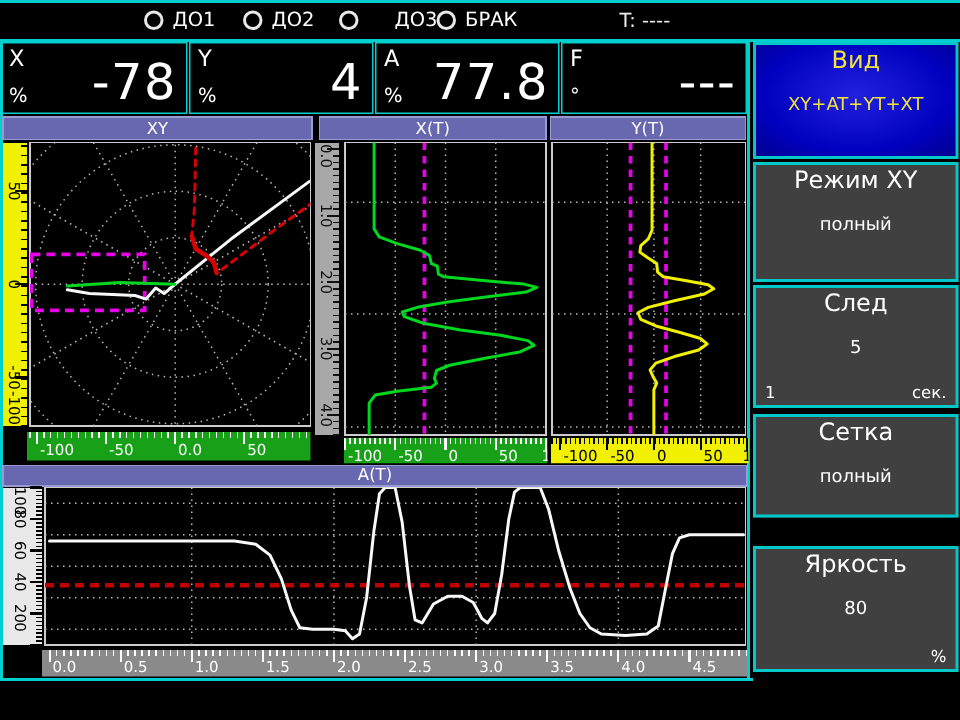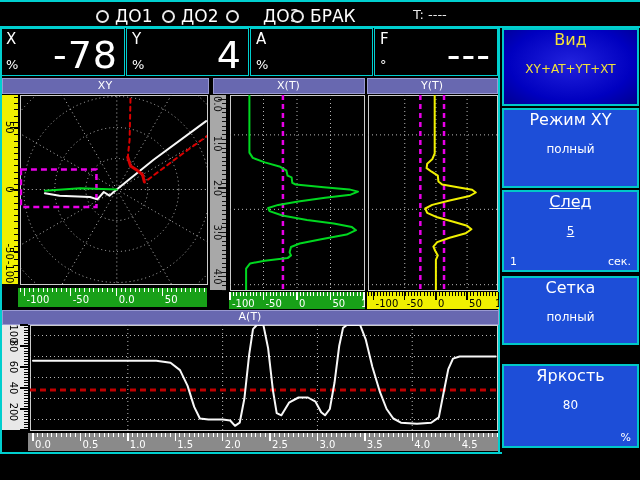--- a/index.html
+++ b/index.html
@@ -1,30 +1,30 @@
 <!DOCTYPE html>
 <html><head>
 <meta charset="utf-8">
 <style>
   html,body{margin:0;padding:0;background:#000;}
   .screen{position:relative;width:640px;height:480px;background:#000;overflow:hidden;
           font-family:"DejaVu Sans",sans-serif;color:#fff;}
   .abs{position:absolute;}
   .cyan-line{position:absolute;background:#00cfcf;}
   
-  .indicator{position:absolute;top:6px;display:flex;align-items:center;gap:6px;font-size:17px;}
+  .indicator{position:absolute;top:6px;display:flex;align-items:center;gap:6px;font-size:13px;}
   .indicator .circ{width:13px;height:13px;border:2px solid #e8e8e8;border-radius:50%;background:#000;box-sizing:border-box;}
   .timer{position:absolute;top:7px;left:413px;font-size:13px;color:#e8e8e8;}
   
   .readout{position:absolute;top:28px;height:48px;border:1px solid #00cfcf;box-sizing:border-box;background:#000;}
   .readout .nm{position:absolute;top:1px;left:5px;font-size:15px;}
   .readout .un{position:absolute;bottom:3px;left:5px;font-size:13px;}
-  .readout .val{position:absolute;right:6px;bottom:0px;font-size:38px;line-height:40px;letter-spacing:1px;}
+  .readout .val{position:absolute;right:6px;bottom:0px;font-size:33px;line-height:40px;letter-spacing:1px;}
   
-  .sb-btn{position:absolute;left:502px;width:137px;border:2px solid #00c8c8;background:#1d4ed8;
+  .sb-btn{position:absolute;left:502px;width:137px;border:2px solid #00c8c8;background:#404040;
           box-sizing:border-box;text-align:center;}
   .sb-btn .t1{font-size:16px;}
   .sb-btn .t2{margin-top:13px;font-size:12px;}
   .sb-btn .cl{position:absolute;left:6px;bottom:2px;font-size:11px;}
   .sb-btn .cr{position:absolute;right:6px;bottom:2px;font-size:11px;}
   .sb-btn.selected{background:radial-gradient(ellipse at 50% 45%, #2222dd 0%, #0000c0 65%, #000090 100%);color:#f2e23a;}
   svg{position:absolute;display:block;}
   svg text{font-family:"DejaVu Sans",sans-serif;}
 </style>
 </head>
@@ -60,20 +60,21 @@
     <span class="val">-78</span>
   </div>
   <div class="readout" style="left:126px;width:123px;">
     <span class="nm">Y</span>
     <span class="un">%</span>
     <span class="val">4</span>
   </div>
   <div class="readout" style="left:250px;width:123px;">
     <span class="nm">A</span>
     <span class="un">%</span>
+    <span class="val">77.8</span>
   </div>
   <div class="readout" style="left:374px;width:124px;">
     <span class="nm">F</span>
     <span class="un">°</span>
     <span class="val">---</span>
   </div>
 
   <div class="cyan-line" style="left:0;top:28px;width:2px;height:424px;"></div>
   <div class="cyan-line" style="left:498px;top:28px;width:2px;height:424px;"></div>
   <div class="cyan-line" style="left:0;top:452px;width:502px;height:2px;"></div>
@@ -621,21 +622,21 @@
     </svg>
 
   <div class="sb-btn selected" style="top:28px;height:78px;">
     <div class="t1">Вид</div>
     <div class="t2">XY+AT+YT+XT</div>
   </div>
   <div class="sb-btn" style="top:108px;height:80px;">
     <div class="t1">Режим XY</div>
     <div class="t2">полный</div>
   </div>
-  <div class="sb-btn" style="top:190px;height:82px;text-decoration:underline;">
+  <div class="sb-btn" style="top:190px;height:82px;">
     <div class="t1">След</div>
     <div class="t2">5</div>
     <span class="cl">1</span>
     <span class="cr">сек.</span>
   </div>
   <div class="sb-btn" style="top:276px;height:69px;">
     <div class="t1">Сетка</div>
     <div class="t2">полный</div>
   </div>
   <div class="sb-btn" style="top:364px;height:84px;">

